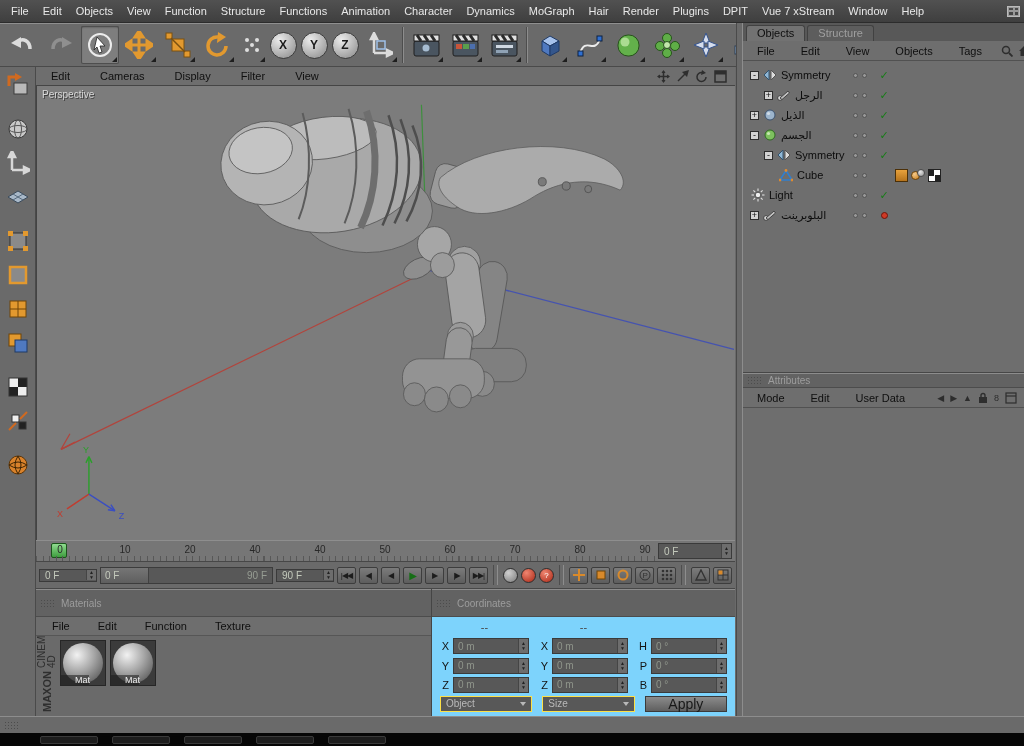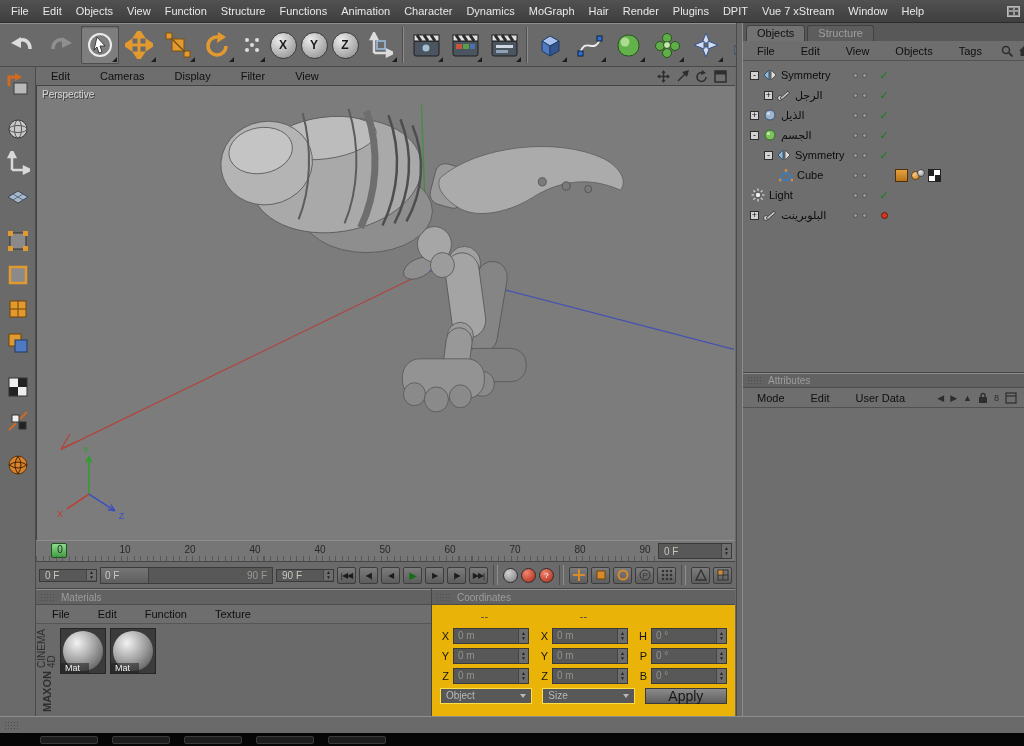--- a/index.html
+++ b/index.html
@@ -67,32 +67,32 @@
   .pbtn{width:19px;height:17px;background:linear-gradient(#7b7b7b,#5d5d5d);border:1px solid #3d3d3d;border-radius:2px;display:flex;align-items:center;justify-content:center;font-size:8px;color:#1c1c1c;letter-spacing:-1px}
   .pbtn.play{color:#156e15;font-size:10px}
   .cir{width:15px;height:15px;border-radius:50%;border:1px solid #2e2e2e;display:flex;align-items:center;justify-content:center;font-size:8px;color:#fff}
   .cir.gray{background:radial-gradient(circle at 35% 30%,#cfcfcf,#7b7b7b)}
   .cir.red{background:radial-gradient(circle at 35% 30%,#ef8570,#a92715)}
   .kbtn{width:19px;height:17px;background:linear-gradient(#7b7b7b,#5d5d5d);border:1px solid #3d3d3d;border-radius:2px;display:flex;align-items:center;justify-content:center}
   .vsep{width:5px;height:20px;border-left:1px solid #4d4d4d;border-right:1px solid #8d8d8d;margin:0 2px}
 
   
   .bpanels{height:127px;display:flex;overflow:hidden}
-  .phead{height:16px;background:#626262;border-top:1px solid #8c8c8c;border-bottom:1px solid #4c4c4c;display:flex;align-items:center;gap:6px;padding:0 4px;color:#9d9d9d;font-size:10px}
+  .phead{height:28px;background:#626262;border-top:1px solid #8c8c8c;border-bottom:1px solid #4c4c4c;display:flex;align-items:center;gap:6px;padding:0 4px;color:#9d9d9d;font-size:10px}
   .grip{width:15px;height:9px;background-image:radial-gradient(#4c4c4c 1px,transparent 1px);background-size:3px 3px}
   .pmenu{height:19px;display:flex;align-items:center;gap:14px;padding:0 9px;border-bottom:1px solid #565656;color:#0f0f0f;background:#6e6e6e}
   .materials{width:396px;border-right:1px solid #454545;display:flex;flex-direction:column;background:#6a6a6a}
   .matbody{flex:1;display:flex;padding:2px 2px 2px 0;overflow:hidden}
   .brand{width:22px;writing-mode:vertical-rl;transform:rotate(180deg);display:flex;align-items:center;justify-content:flex-start;color:#2f2f2f;font-size:10px;line-height:10px;padding-top:2px}
   .brand b{font-size:11px}
   .thumb{width:46px;height:46px;background:#3b3b3b;border:1px solid #262626;position:relative;margin:2px}
   .sph{position:absolute;inset:2px;border-radius:50%;background:radial-gradient(circle at 35% 30%,#f2f2f2,#a6a6a6 45%,#4c4c4c 95%)}
-  .mlabel{position:absolute;left:0;right:16px;bottom:0;font-size:9px;color:#eee;background:rgba(30,30,30,.55);padding:0 4px}
-
-  .coords{flex:1;display:flex;flex-direction:column;background:#eab308}
+  .mlabel{position:absolute;left:0;right:16px;bottom:0;font-size:9px;color:#eee;background:rgba(30,30,30,.55);padding:0 14px}
+
+  .coords{flex:1;display:flex;flex-direction:column;background:#7dd3fc}
   .cbody{flex:1;padding:2px 8px 4px;display:flex;flex-direction:column;gap:3px;overflow:hidden}
   .crow{display:flex;gap:10px;height:17px;align-items:center}
   .cgroup{flex:1;display:flex;align-items:center;gap:4px}
   .clabel{width:9px;text-align:right;color:#141414}
   .cfield{flex:1;height:16px;background:#585858;border:1px solid #3a3a3a;color:#8f958b;display:flex;align-items:center;padding-left:4px;font-size:10px}
   .cempty{color:#474747;text-align:center;flex:1}
   .cdrop{flex:1;height:16px;background:#585858;border:1px solid #fde047;color:#b9b9b9;display:flex;align-items:center;padding:0 5px;font-size:10px}
   .darr{margin-left:auto;border-top:4px solid #b9b9b9;border-left:3.5px solid transparent;border-right:3.5px solid transparent}
   .applybtn{flex:1;height:16px;background:linear-gradient(#8b8b8b,#5f5f5f);border:1px solid #3a3a3a;color:#181818;display:flex;align-items:center;justify-content:center;font-size:14px}
 

